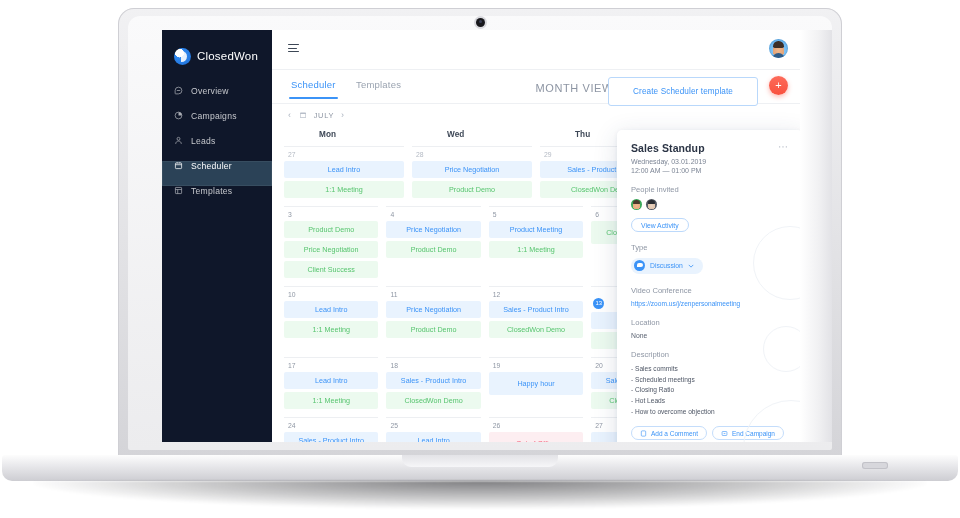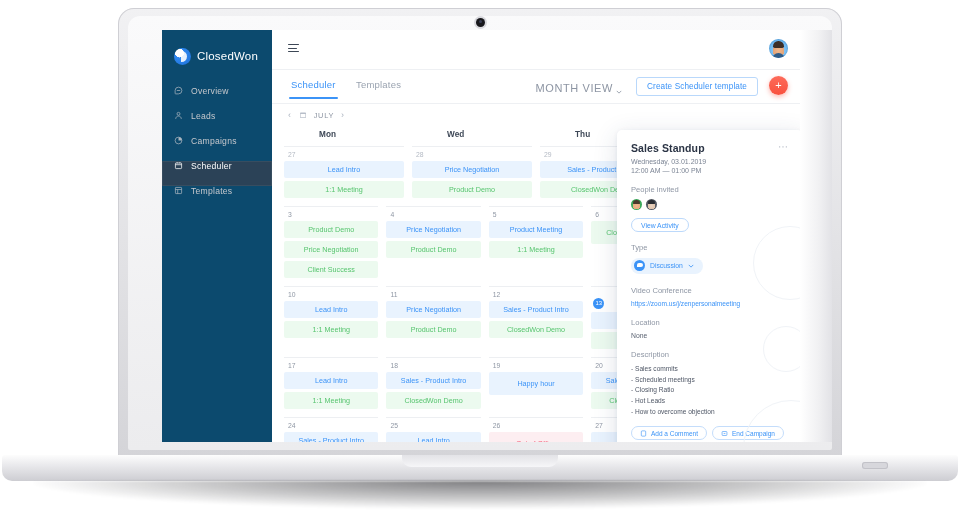--- a/index.html
+++ b/index.html
@@ -69,21 +69,21 @@
     left: 162px; top: 30px;
     width: 638px; height: 412px;
     background: #ffffff;
     overflow: hidden;
   }
 
   
   .sidebar {
     position: absolute; left: 0; top: 0;
     width: 110px; height: 412px;
-    background: #0c4a6e;
+    background: #0f172a;
   }
   .brand {
     display: flex; align-items: center; gap: 6px;
     padding: 12px 0 0 12px; height: 40px;
   }
   .brand-logo {
     width: 17px; height: 17px; border-radius: 50%;
     background: radial-gradient(circle at 32% 30%, #ffffff 0%, #ffffff 26%, #2f88f0 27%, #1d6fd6 100%);
     position: relative; flex: none;
   }
@@ -149,21 +149,21 @@
   }
   #tab-scheduler{ left:19px; }
   #tab-templates{ left:84px; }
 
   .viewsel {
     position:absolute; right:178px; top:12px; font-size:11px; letter-spacing:.6px;
     color:#8d95a3; cursor:pointer; display:flex; align-items:flex-end; gap:3px;
   }
   .btn-create {
     position:absolute; right:42px; top:7px;
-    height:19px; padding:0 10px;
+    height:29px; padding:0 24px;
     border:1px solid #b9d8fb; border-radius:3px; background:#fff;
     color:#3b93f7; font-size:8.2px; display:flex; align-items:center;
     cursor:pointer; letter-spacing:.1px;
   }
   .fab {
     position:absolute; right:12px; top:6px; width:19px;height:19px;border-radius:50%;
     background: linear-gradient(180deg,#fd6b5a 0%,#f9513f 100%);
     color:#fff; font-size:11px; line-height:18px; text-align:center; cursor:pointer;
     box-shadow:0 2px 5px rgba(249,81,63,.4);
   }
@@ -299,32 +299,32 @@
         <div class="nav-item">
           <svg class="nav-ico" viewBox="0 0 16 16">
             <path d="M2 8a6 6 0 1 1 6 6H3a1 1 0 0 1-1-1z" fill="none" stroke="#c6c8cd" stroke-width="1.3"></path>
             <path d="M5 8h6" stroke="#c6c8cd" stroke-width="1.3"></path>
           </svg>
           <span>Overview</span>
         </div>
 
         <div class="nav-item">
           <svg class="nav-ico" viewBox="0 0 16 16">
+            <circle cx="8" cy="8" r="6" fill="none" stroke="#c6c8cd" stroke-width="1.3"></circle>
+            <path d="M8 8V2a6 6 0 0 1 6 6z" fill="#c6c8cd"></path>
+          </svg>
+          <span>Campaigns</span>
+        </div>
+
+        <div class="nav-item">
+          <svg class="nav-ico" viewBox="0 0 16 16">
             <circle cx="8" cy="5" r="2.6" fill="none" stroke="#c6c8cd" stroke-width="1.3"></circle>
             <path d="M3 14c0-3 2.4-5 5-5s5 2 5 5" fill="none" stroke="#c6c8cd" stroke-width="1.3"></path>
           </svg>
           <span>Leads</span>
-        </div>
-
-        <div class="nav-item">
-          <svg class="nav-ico" viewBox="0 0 16 16">
-            <circle cx="8" cy="8" r="6" fill="none" stroke="#c6c8cd" stroke-width="1.3"></circle>
-            <path d="M8 8V2a6 6 0 0 1 6 6z" fill="#c6c8cd"></path>
-          </svg>
-          <span>Campaigns</span>
         </div>
 
         <div class="nav-item active">
           <svg class="nav-ico" viewBox="0 0 16 16">
             <rect x="2.5" y="3.5" width="11" height="10" rx="1.4" fill="none" stroke="#ffffff" stroke-width="1.3"></rect>
             <path d="M2.5 6.6h11" stroke="#ffffff" stroke-width="1.3"></path>
             <path d="M5.6 2.2v2M10.4 2.2v2" stroke="#ffffff" stroke-width="1.3"></path>
           </svg>
           <span>Scheduler</span>
         </div>

